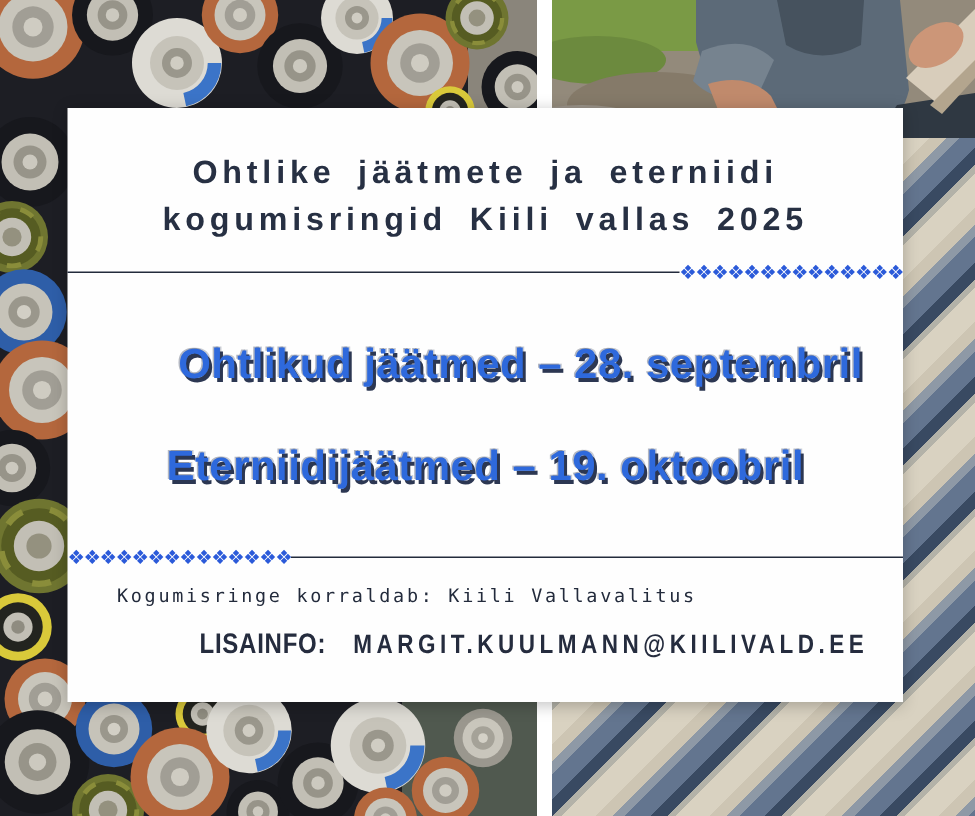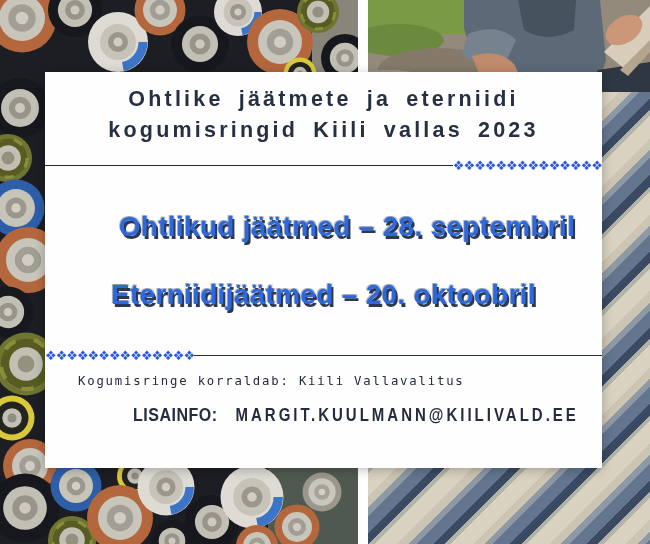--- a/index.html
+++ b/index.html
@@ -18,21 +18,21 @@
     background:repeating-linear-gradient(135deg,
       #d9d2c1 0 16px,#cdc5b3 16px 24px,#8e99a6 24px 30px,
       #63758f 30px 42px,#394a62 42px 50px,#b3b2a8 50px 54px);
   }
   
   .card{
     position:absolute;left:45px;top:72px;width:557px;height:396px;
     background:#fefefe;box-shadow:0 2px 10px rgba(0,0,0,.25);
   }
   .title{
-    margin-top:12px;text-align:center;color:#273043;font-weight:bold;
+    margin-top:28px;text-align:center;color:#273043;font-weight:bold;
     font-size:21.5px;line-height:31px;letter-spacing:3.2px;word-spacing:6px;
   }
   .rule{display:flex;align-items:center;height:13px;}
   .rule-1{margin-top:13px;}
   .rule-2{margin-top:37px;}
   .rule .line{flex:1;height:0;border-top:1.6px solid #232b3c;}
   .pattern{
     flex:0 0 auto;color:#2b5ad9;font-size:13px;line-height:12px;
     letter-spacing:-1px;white-space:nowrap;overflow:hidden;max-width:172px;
   }
@@ -165,31 +165,31 @@
         <ellipse cx="256" cy="30" rx="20" ry="13" fill="#cc9678" transform="rotate(-32 256 30)"></ellipse>
       </svg>
       <div class="corrugated"></div>
     </div>
   </div>
 
   <div class="card">
 
     <div class="title">
       <div>Ohtlike jäätmete ja eterniidi</div>
-      <div>kogumisringid Kiili vallas 2023</div>
+      <div>kogumisringid Kiili vallas 2025</div>
     </div>
 
     <div class="rule rule-1">
       <span class="line"></span>
       <span class="pattern">❖❖❖❖❖❖❖❖❖❖❖❖❖❖</span>
     </div>
 
     <div class="event event-1">Ohtlikud jäätmed – 28. septembril</div>
 
-    <div class="event event-2">Eterniidijäätmed – 20. oktoobril</div>
+    <div class="event event-2">Eterniidijäätmed – 19. oktoobril</div>
 
     <div class="rule rule-2">
       <span class="pattern">❖❖❖❖❖❖❖❖❖❖❖❖❖❖</span>
       <span class="line"></span>
     </div>
 
     <div class="org-block">
       <div>Kogumisringe korraldab: Kiili Vallavalitus</div>
     </div>
 

